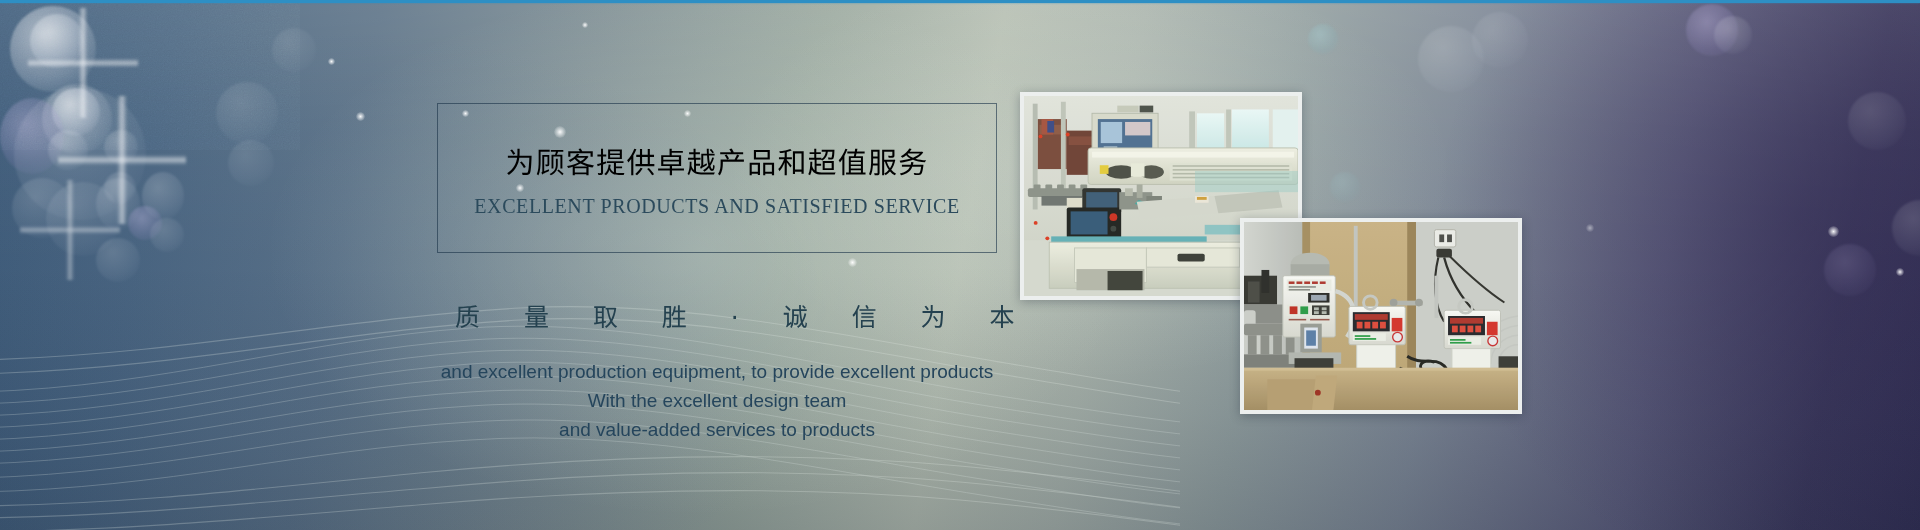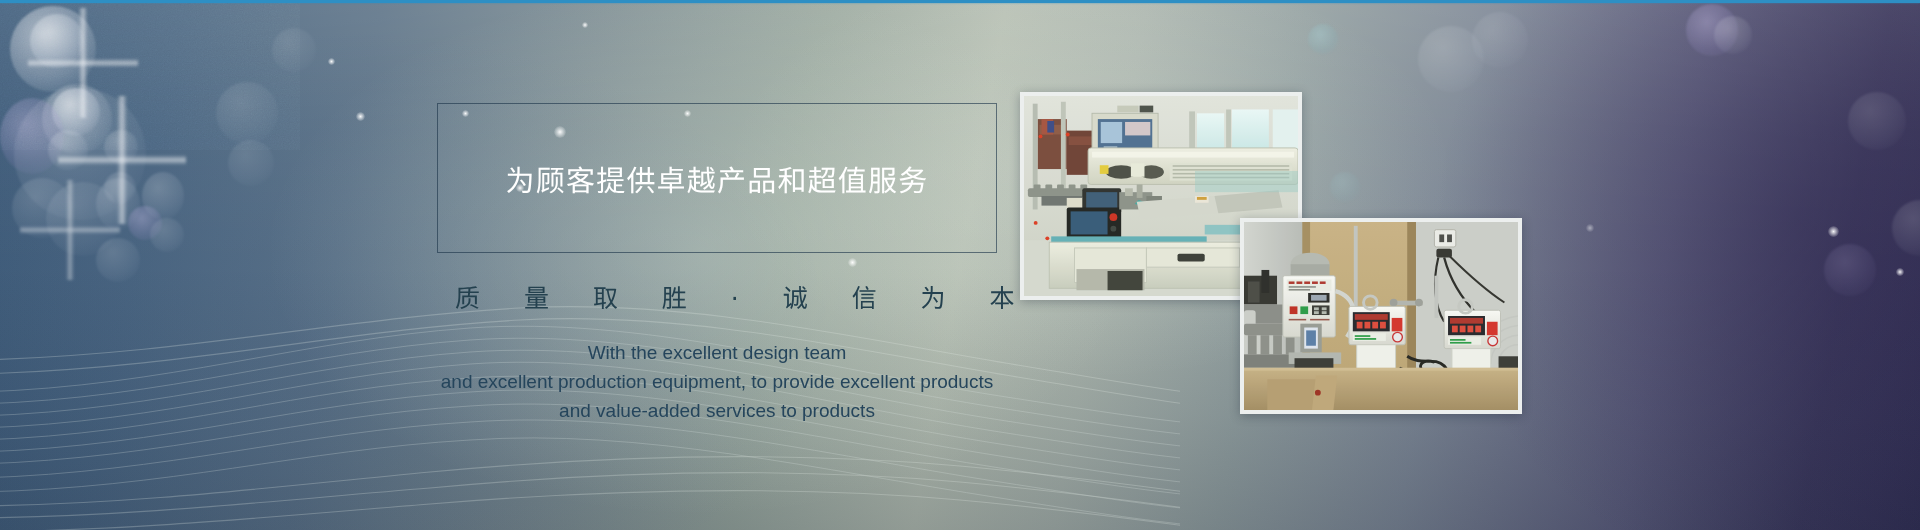--- a/index.html
+++ b/index.html
@@ -120,34 +120,34 @@
     border:1px solid rgba(28,52,72,0.62);
     display:flex; flex-direction:column;
     align-items:center; justify-content:center;
     gap:14px;
   }
   .headline-cn {
     font-family:"DejaVu Sans", sans-serif;
     font-size:29px;
     font-weight:400;
     letter-spacing:1.2px;
-    color:#ffffff;
+    color:#000000;
     white-space:nowrap;
   }
   .headline-en {
     font-family:"Liberation Serif", serif;
     font-size:20px;
     font-weight:400;
     letter-spacing:0.6px;
     color:#2b4a5c;
     white-space:nowrap;
   }
 
   .slogan-cn {
-    margin-top:25px;
+    margin-top:44px;
     text-align:left;
     width:560px;
     font-family:"DejaVu Sans", sans-serif;
     font-size:25px;
     font-weight:400;
     letter-spacing:18px;
     text-indent:18px;
     color:#24414f;
     white-space:nowrap;
   }
@@ -264,27 +264,28 @@
       <feTurbulence type="fractalNoise" baseFrequency="0.85" numOctaves="3" stitchTiles="stitch"></feTurbulence>
       <feColorMatrix type="saturate" values="0"></feColorMatrix>
     </filter>
     <rect width="100%" height="100%" filter="url(#grainFilter)" opacity="0.30"></rect>
   </svg>
 
   <div class="copy">
 
     <div class="headline-frame">
       <div class="headline-cn">为顾客提供卓越产品和超值服务</div>
+      <div class="headline-en">EXCELLENT PRODUCTS AND SATISFIED SERVICE</div>
     </div>
 
     <div class="slogan-cn">质 量 取 胜 · 诚 信 为 本</div>
 
     <div class="blurb">
+      <span class="ln">and excellent production equipment, to provide excellent products</span>
       <span class="ln">With the excellent design team</span>
-      <span class="ln">and excellent production equipment, to provide excellent products</span>
       <span class="ln">and value-added services to products</span>
     </div>
   </div>
 
   <div class="photo" id="photo-machine-line">
     <svg viewBox="0 0 282 208" preserveAspectRatio="none">
       <defs>
         <linearGradient id="wallA" x1="0" y1="0" x2="0" y2="1">
           <stop offset="0" stop-color="#e6e8e0"></stop>
             <stop offset="1" stop-color="#cfd2c6"></stop>

